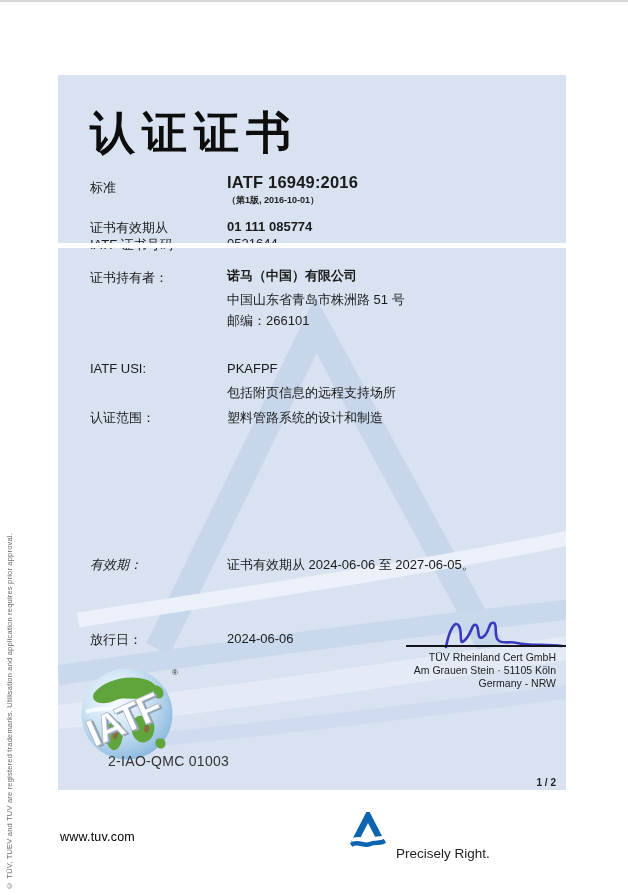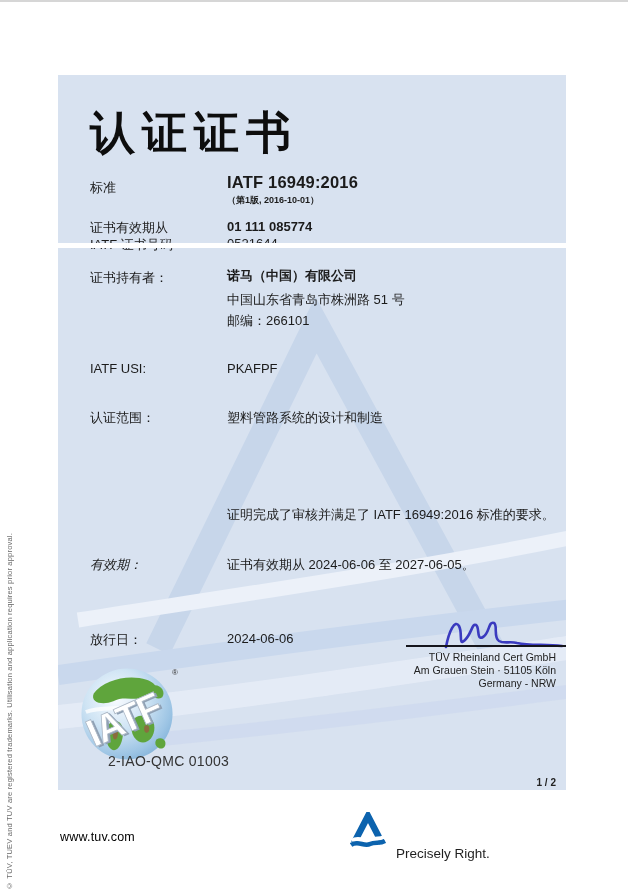--- a/index.html
+++ b/index.html
@@ -76,25 +76,25 @@
 
     <div class="abs divider"></div>
 
     <div class="abs lab" style="left:32px; top:194px;">证书持有者：</div>
     <div class="abs val b" style="left:169px; top:192px;">诺马（中国）有限公司</div>
     <div class="abs val" style="left:169px; top:216px;">中国山东省青岛市株洲路 51 号</div>
     <div class="abs val" style="left:169px; top:237px;">邮编：266101</div>
 
     <div class="abs lab" style="left:32px; top:286px;">IATF USI:</div>
     <div class="abs val" style="left:169px; top:286px;">PKAFPF</div>
+    <div class="abs val" style="left:169px; top:309px;">包括附页信息的远程支持场所</div>
 
     <div class="abs lab" style="left:32px; top:334px;">认证范围：</div>
     <div class="abs val" style="left:169px; top:334px;">塑料管路系统的设计和制造</div>
 
-    <div class="abs val" style="left:169px; top:431px;">证明完成了审核并满足了 IATF 16949:2016 标准的要求。</div>
 
     <div class="abs lab" style="left:32px; top:481px;font-style:italic;">有效期：</div>
     <div class="abs val" style="left:169px; top:481px;">证书有效期从 2024-06-06 至 2027-06-05。</div>
 
     <div class="abs lab" style="left:32px; top:556px;">放行日：</div>
     <div class="abs val" style="left:169px; top:556px;">2024-06-06</div>
 
     <svg class="abs" style="left:382px; top:538px;" width="132" height="40" viewBox="0 0 132 40" aria-hidden="true">
       <path d="M6,34 C9,18 15,6 19,13 C23,20 18,34 25,27 C32,20 32,10 36,12 C40,14 36,28 43,24 C50,20 48,8 54,10 C58,12 53,24 59,28 C64,31 70,28 77,30 C90,33 104,31 122,33" fill="none" stroke="#3a3abf" stroke-width="2.6" stroke-linecap="round"></path>
     </svg>

